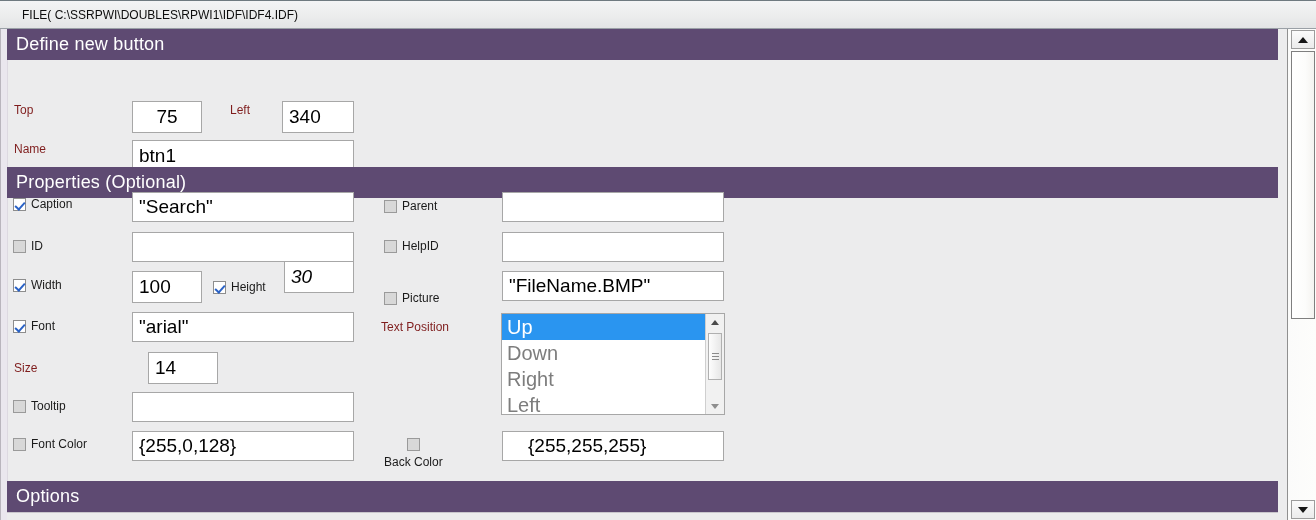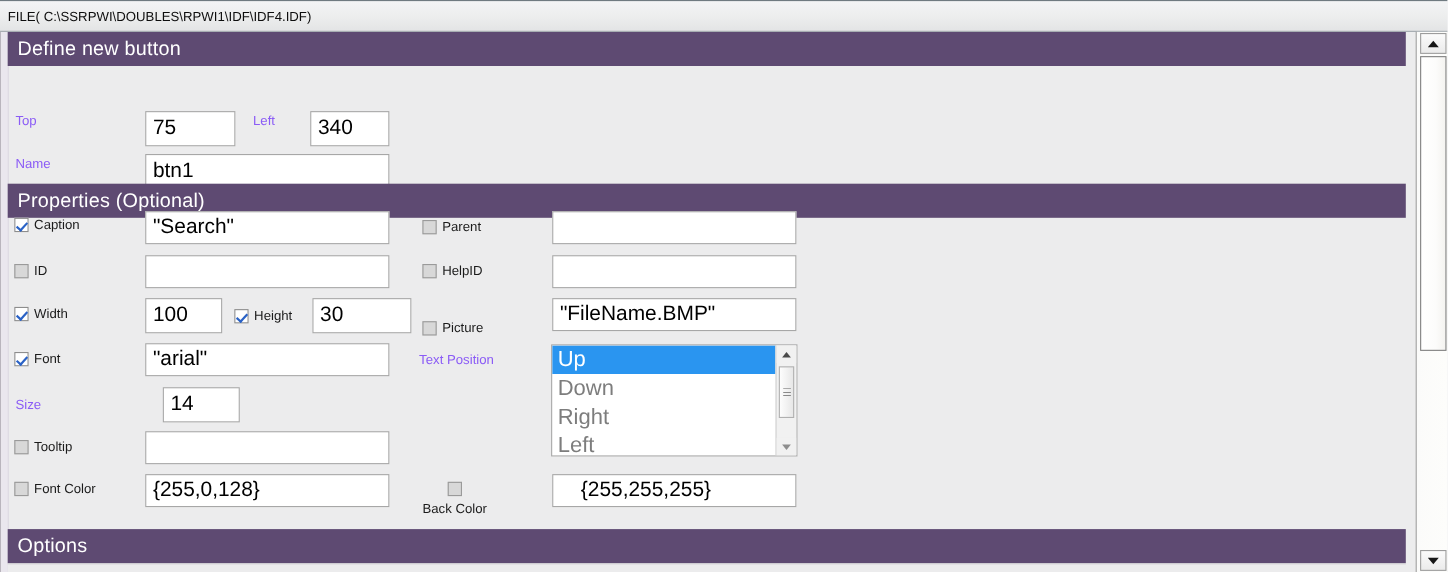--- a/index.html
+++ b/index.html
@@ -31,21 +31,21 @@
     width: 1316px;
     height: 29px;
     box-sizing: border-box;
     background: linear-gradient(to bottom, #f3f4f5 0%, #eceded 55%, #e3e4e5 100%);
     border-bottom: 1px solid #9aa0a6;
     border-top: 1px solid #6f7a80;
     display: flex;
     align-items: center;
   }
   .titlebar .path {
-    padding-left: 7px;
+    padding-left: 22px;
     font-size: 12px;
     color: #0d0d0d;
     letter-spacing: 0px;
     white-space: nowrap;
   }
 
   
   .content {
     position: absolute;
     left: 0; top: 29px;
@@ -83,21 +83,21 @@
     letter-spacing: 0.2px;
   }
   .section-head.hdr-define  { top: 0px; }
   .section-head.hdr-props   { top: 138px; }
   .section-head.hdr-options { top: 452px; }
 
   
   .lbl {
     position: absolute;
     font-size: 12px;
-    color: #8b5cf6;
+    color: #7f1d1d;
     white-space: nowrap;
     line-height: 14px;
   }
 
   
   .tf {
     position: absolute;
     box-sizing: border-box;
     background: #ffffff;
     border: 1px solid #a7a7a7;
@@ -295,21 +295,21 @@
 
   <div class="content">
 
     <div class="left-strip"></div>
 
     <div class="section-head hdr-define">
       <span>Define new button</span>
     </div>
 
     <span class="lbl" style="left:13px; top:74px;">Top</span>
-    <input class="tf" style="left: 131px; top: 72px; width: 82px; height: 32px;" value="75">
+    <input class="tf" style="left: 131px; top: 72px; width: 70px; height: 32px; text-align: center;" value="75">
 
     <span class="lbl" style="left:229px; top:74px;">Left</span>
     <input class="tf" style="left: 281px; top: 72px; width: 72px; height: 32px;" value="340">
 
     <span class="lbl" style="left:13px; top:113px;">Name</span>
     <input class="tf" style="left: 131px; top: 111px; width: 222px; height: 32px;" value="btn1">
 
     <div class="section-head hdr-props">
       <span>Properties (Optional)</span>
     </div>
@@ -329,21 +329,21 @@
     <span class="cbwrap" style="left:12px; top:250px;">
       <span class="cb on"></span>
       <span class="cblabel">Width</span>
     </span>
     <input class="tf" style="left: 131px; top: 242px; width: 70px; height: 32px;" value="100">
 
     <span class="cbwrap" style="left:212px; top:252px;">
       <span class="cb on"></span>
       <span class="cblabel">Height</span>
     </span>
-    <input class="tf" style="left: 283px; top: 242px; width: 90px; height: 32px;" value="30">
+    <input class="tf" style="left: 283px; top: 232px; width: 70px; height: 32px; font-style: italic;" value="30">
 
     <span class="cbwrap" style="left:12px; top:291px;">
       <span class="cb on"></span>
       <span class="cblabel">Font</span>
     </span>
     <input class="tf" style="left: 131px; top: 283px; width: 222px; height: 30px;" value="&quot;arial&quot;">
 
     <span class="lbl" style="left:13px; top:332px;">Size</span>
     <input class="tf" style="left: 131px; top: 323px; width: 70px; height: 32px; margin-left: 16px;" value="14">
 

